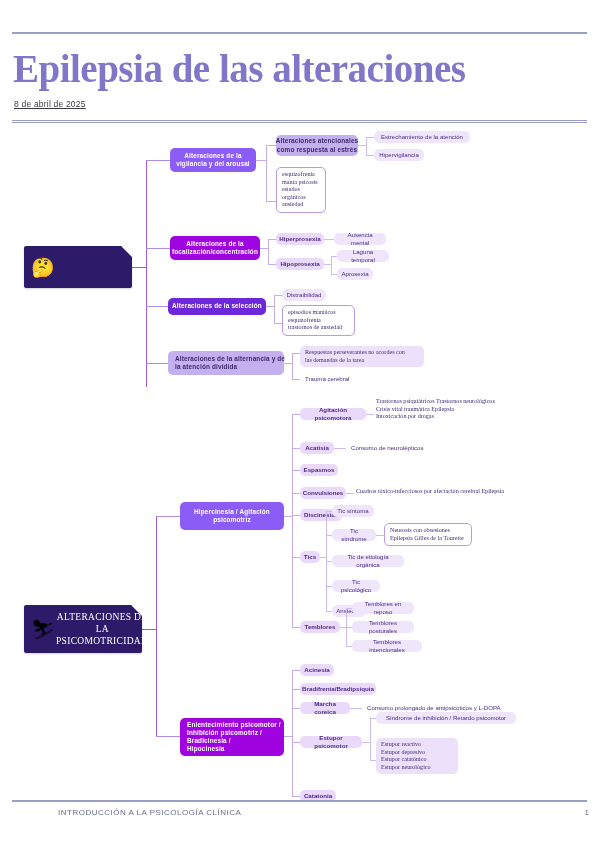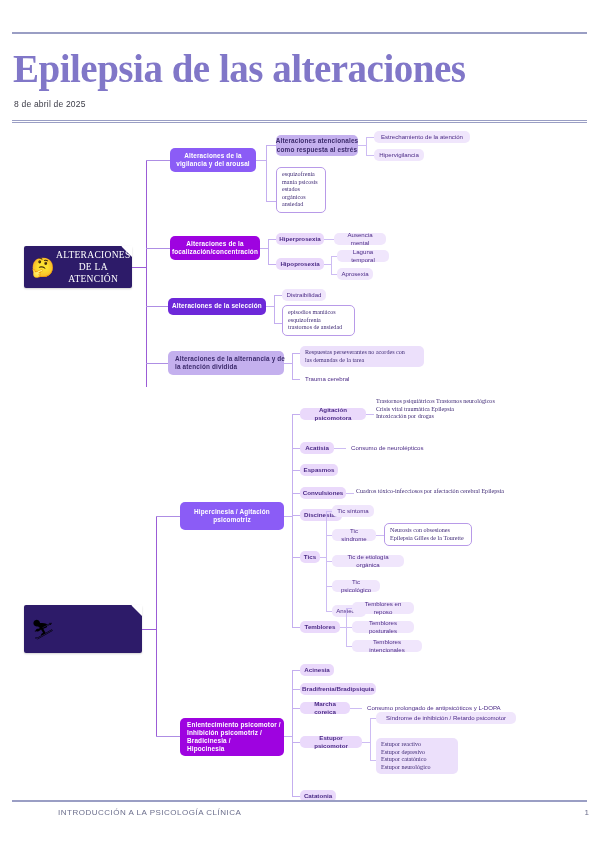--- a/index.html
+++ b/index.html
@@ -22,21 +22,21 @@
     font-family:"Liberation Serif", serif;
     font-weight:bold;
     font-size:39px;
     line-height:44px;
     letter-spacing:-0.5px;
     color:#8177c8;
     white-space:nowrap;
   }
   #page-date {
     position:absolute; left:14px; top:99px;
-    font-size:8.5px; color:#3b3b46; letter-spacing:0.2px;
+    font-size:8.5px; color:#3b3b46; letter-spacing:0.2px;text-decoration:underline;
   }
   #header-rule-bottom {
     position:absolute; left:12px; top:120px; width:575px; height:3px;
     border-top:1px solid #9a9ec4;
     border-bottom:1px solid #9a9ec4;
     background:#ffffff;
   }
 
   
   #footer-rule {
@@ -163,26 +163,20 @@
 <div id="header-rule-top"></div>
 <div id="page-title">Epilepsia de las alteraciones</div>
 <div id="page-date">8 de abril de 2025</div>
 <div id="header-rule-bottom"></div>
 
 <div id="map-canvas">
 
   <div class="root-node" style="left:24px; top:123px; width:108px; height:42px;">
     <div class="fold"></div>
     <div class="root-emoji">🤔</div>
-    <div class="root-label">
-      <span class="lines">
-        <span class="line">ALTERACIONES</span>
-        <span class="line">DE LA ATENCIÓN</span>
-      </span>
-    </div>
   </div>
 
   <div class="conn h root" style="left:132px; top:144px; width:14px;"></div>
   <div class="conn v rootv" style="left:146px; top:37px; height:227px;"></div>
 
   <div class="conn h l1" style="left:146px; top:37px; width:24px;"></div>
   <div class="node n1 violet" style="left:170px; top:25px; width:86px; height:24px;">
     <span class="lines">
       <span class="line">Alteraciones de la</span>
       <span class="line">vigilancia y del arousal</span>
@@ -270,20 +264,27 @@
   <div class="listbox pill" style="left:300px; top:223px; width:124px;">
     <span class="line">Respuestas perseverantes no acordes con</span>
     <span class="line">las demandas de la tarea</span>
   </div>
   <div class="conn h lvl2" style="left:292px; top:256px; width:8px;"></div>
   <div class="node n3 bare" style="left:300px; top:250px; width:60px; height:12px; justify-content:flex-start; text-align:left;">Trauma cerebral</div>
 
   <div class="root-node" style="left:24px; top:482px; width:118px; height:48px;">
     <div class="fold"></div>
     <div class="root-emoji">⛷</div>
+    <div class="root-label">
+      <span class="lines">
+        <span class="line">ALTERACIONES DE</span>
+        <span class="line">LA</span>
+        <span class="line">PSICOMOTRICIDAD</span>
+      </span>
+    </div>
   </div>
 
   <div class="conn h root" style="left:142px; top:506px; width:14px;"></div>
   <div class="conn v rootv" style="left:156px; top:393px; height:220px;"></div>
 
   <div class="conn h l1" style="left:156px; top:393px; width:24px;"></div>
   <div class="node n1 violet" style="left:180px; top:379px; width:104px; height:28px;">
     <span class="lines">
       <span class="line">Hipercinesia / Agitación</span>
       <span class="line">psicomotriz</span>

